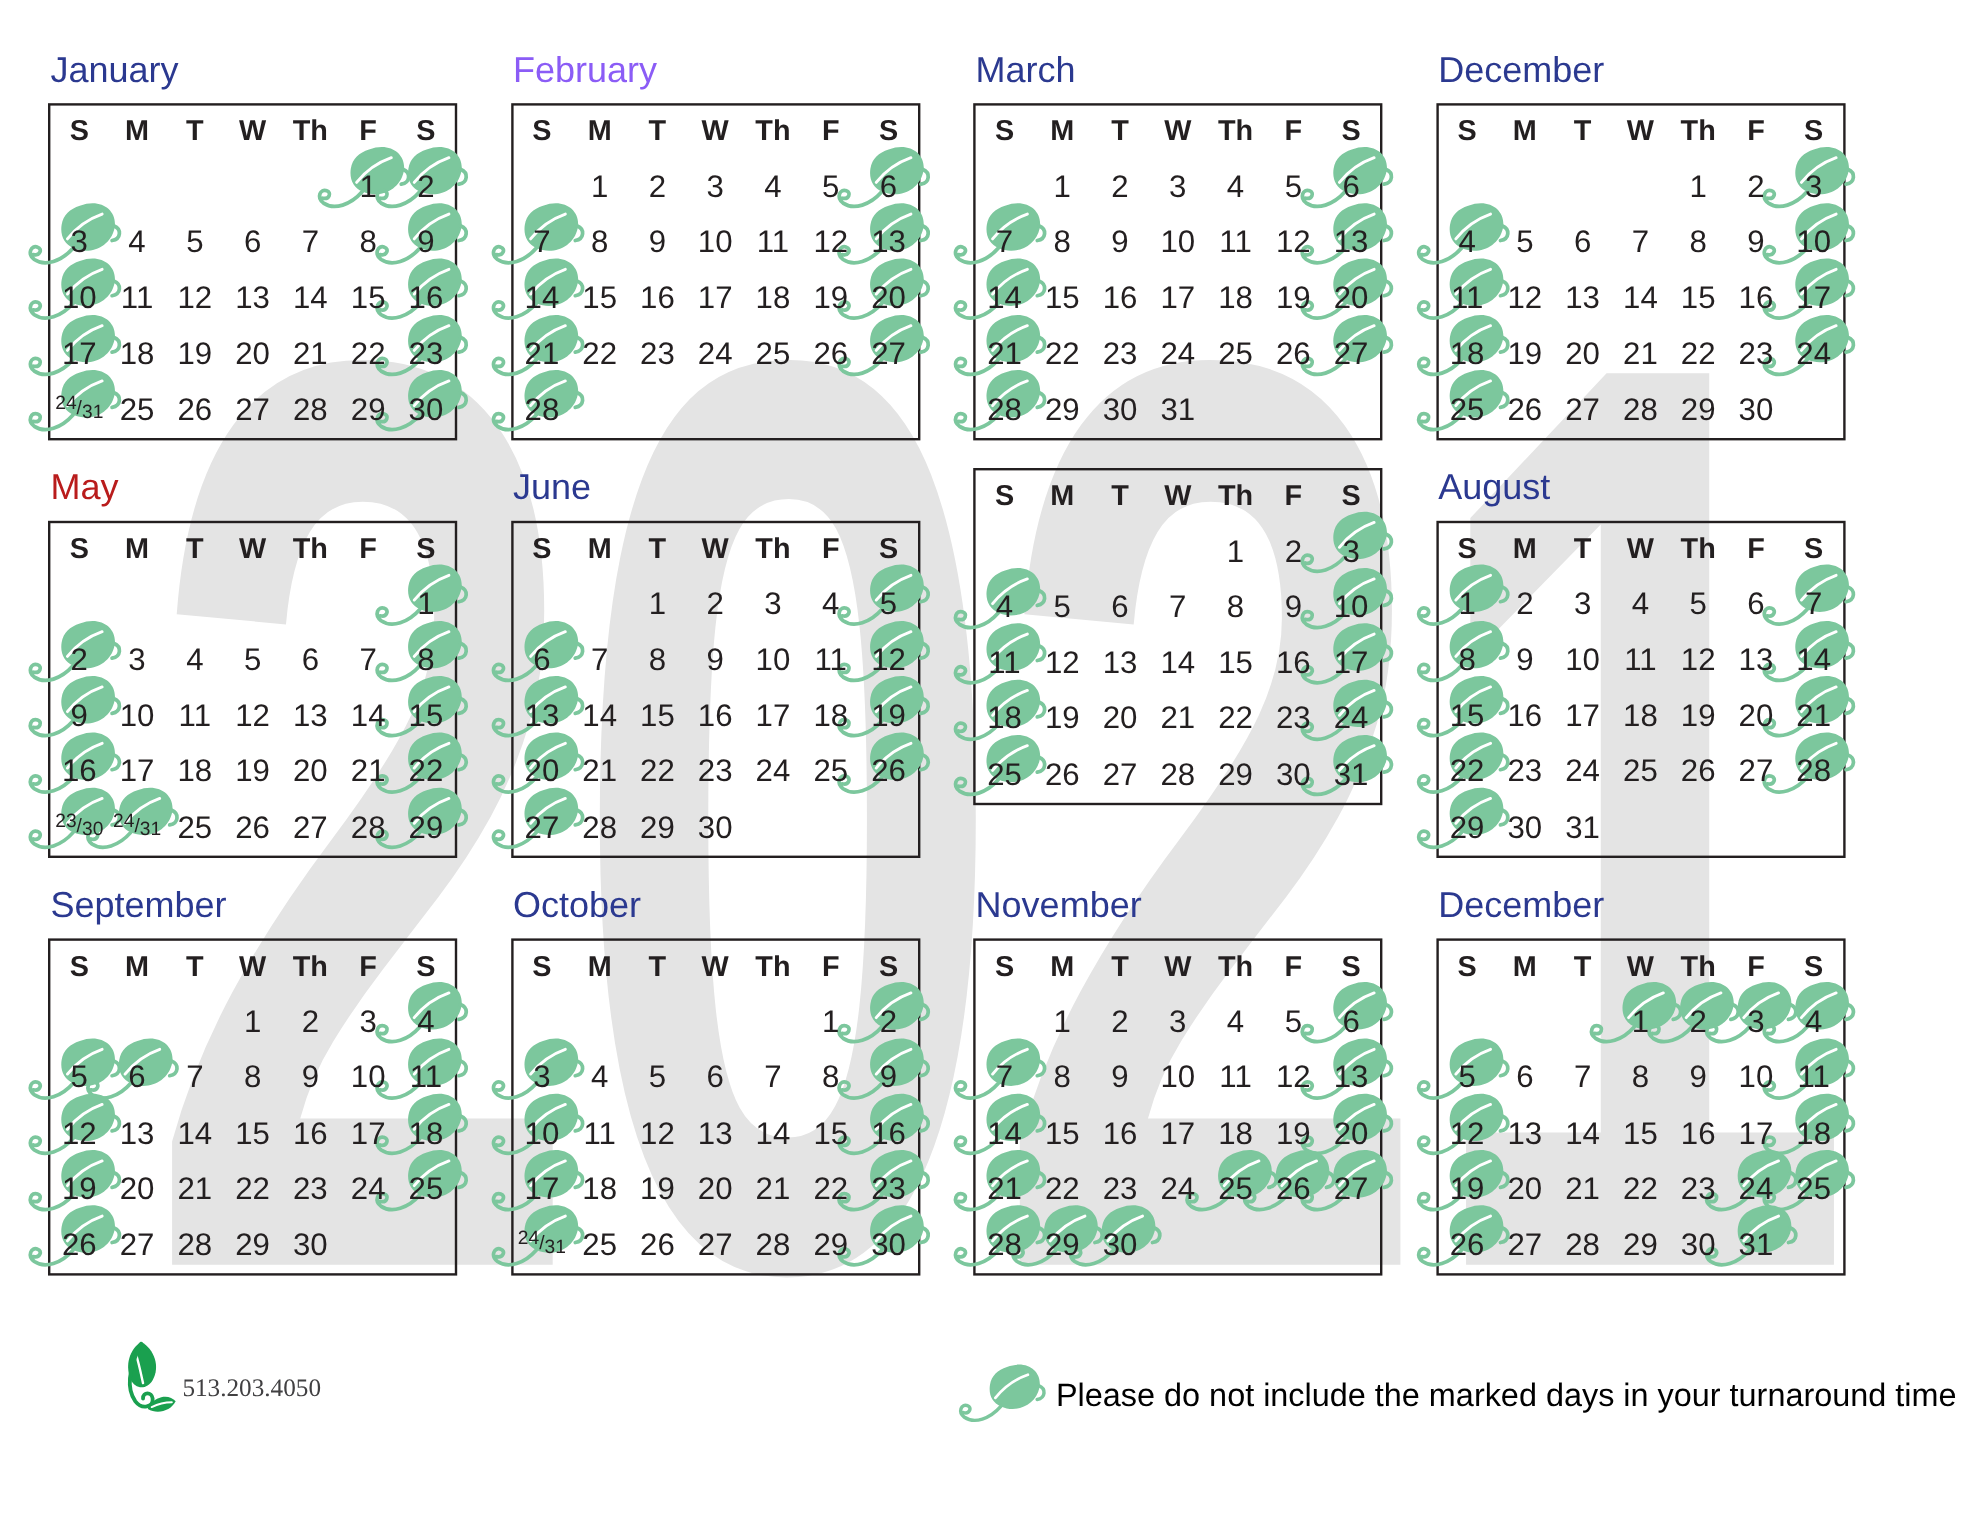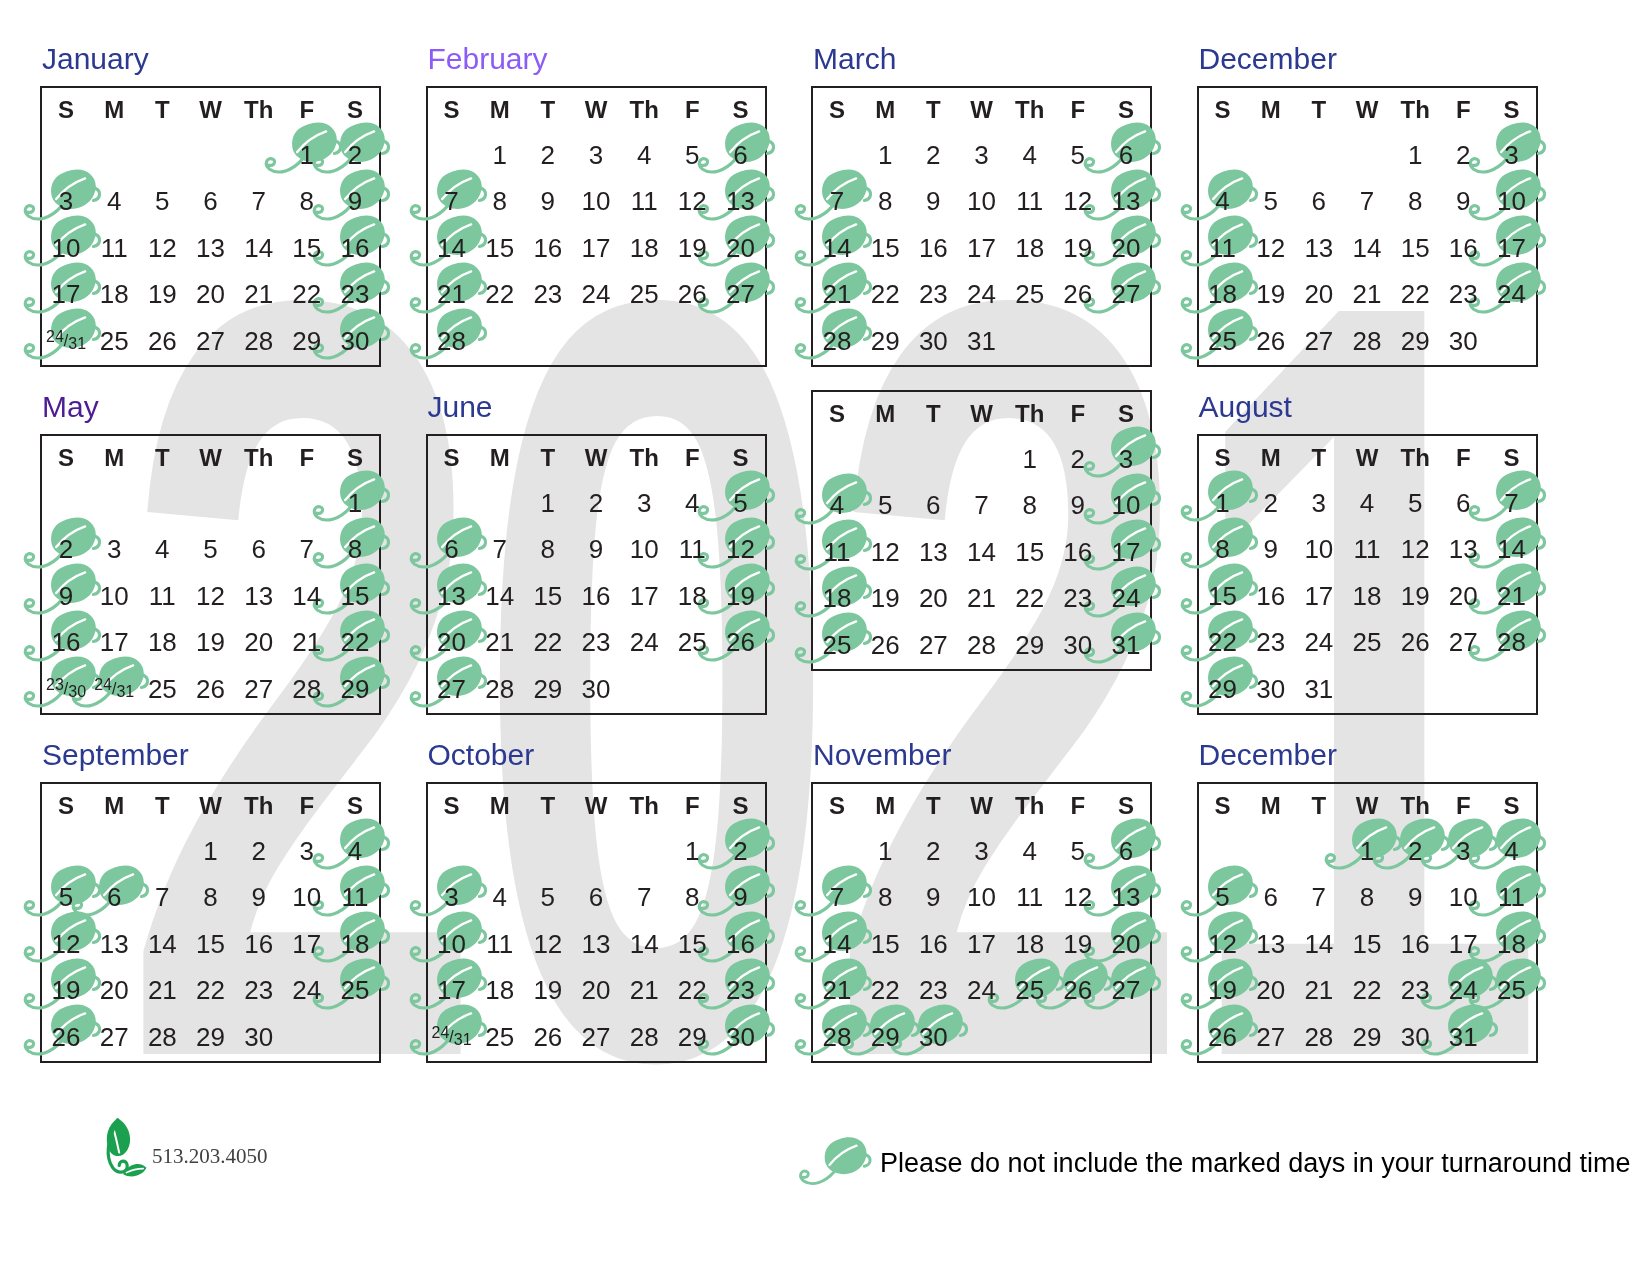--- a/index.html
+++ b/index.html
@@ -679,21 +679,21 @@
           <div class="cell">
             <span class="num">29</span>
           </div>
           <div class="cell">
             <span class="num">30</span>
           </div>
           <div class="cell"></div>
         </div>
       </div>
       <div class="month-block" style="left: 40px; top: 390px;">
-        <div class="month-title" style="color: #4c1d95;">May</div>
+        <div class="month-title" style="color: #b91c1c;">May</div>
         <div class="month-box">
           <div class="wd">S</div>
           <div class="wd">M</div>
           <div class="wd">T</div>
           <div class="wd">W</div>
           <div class="wd">Th</div>
           <div class="wd">F</div>
           <div class="wd">S</div>
           <div class="cell"></div>
           <div class="cell"></div>

